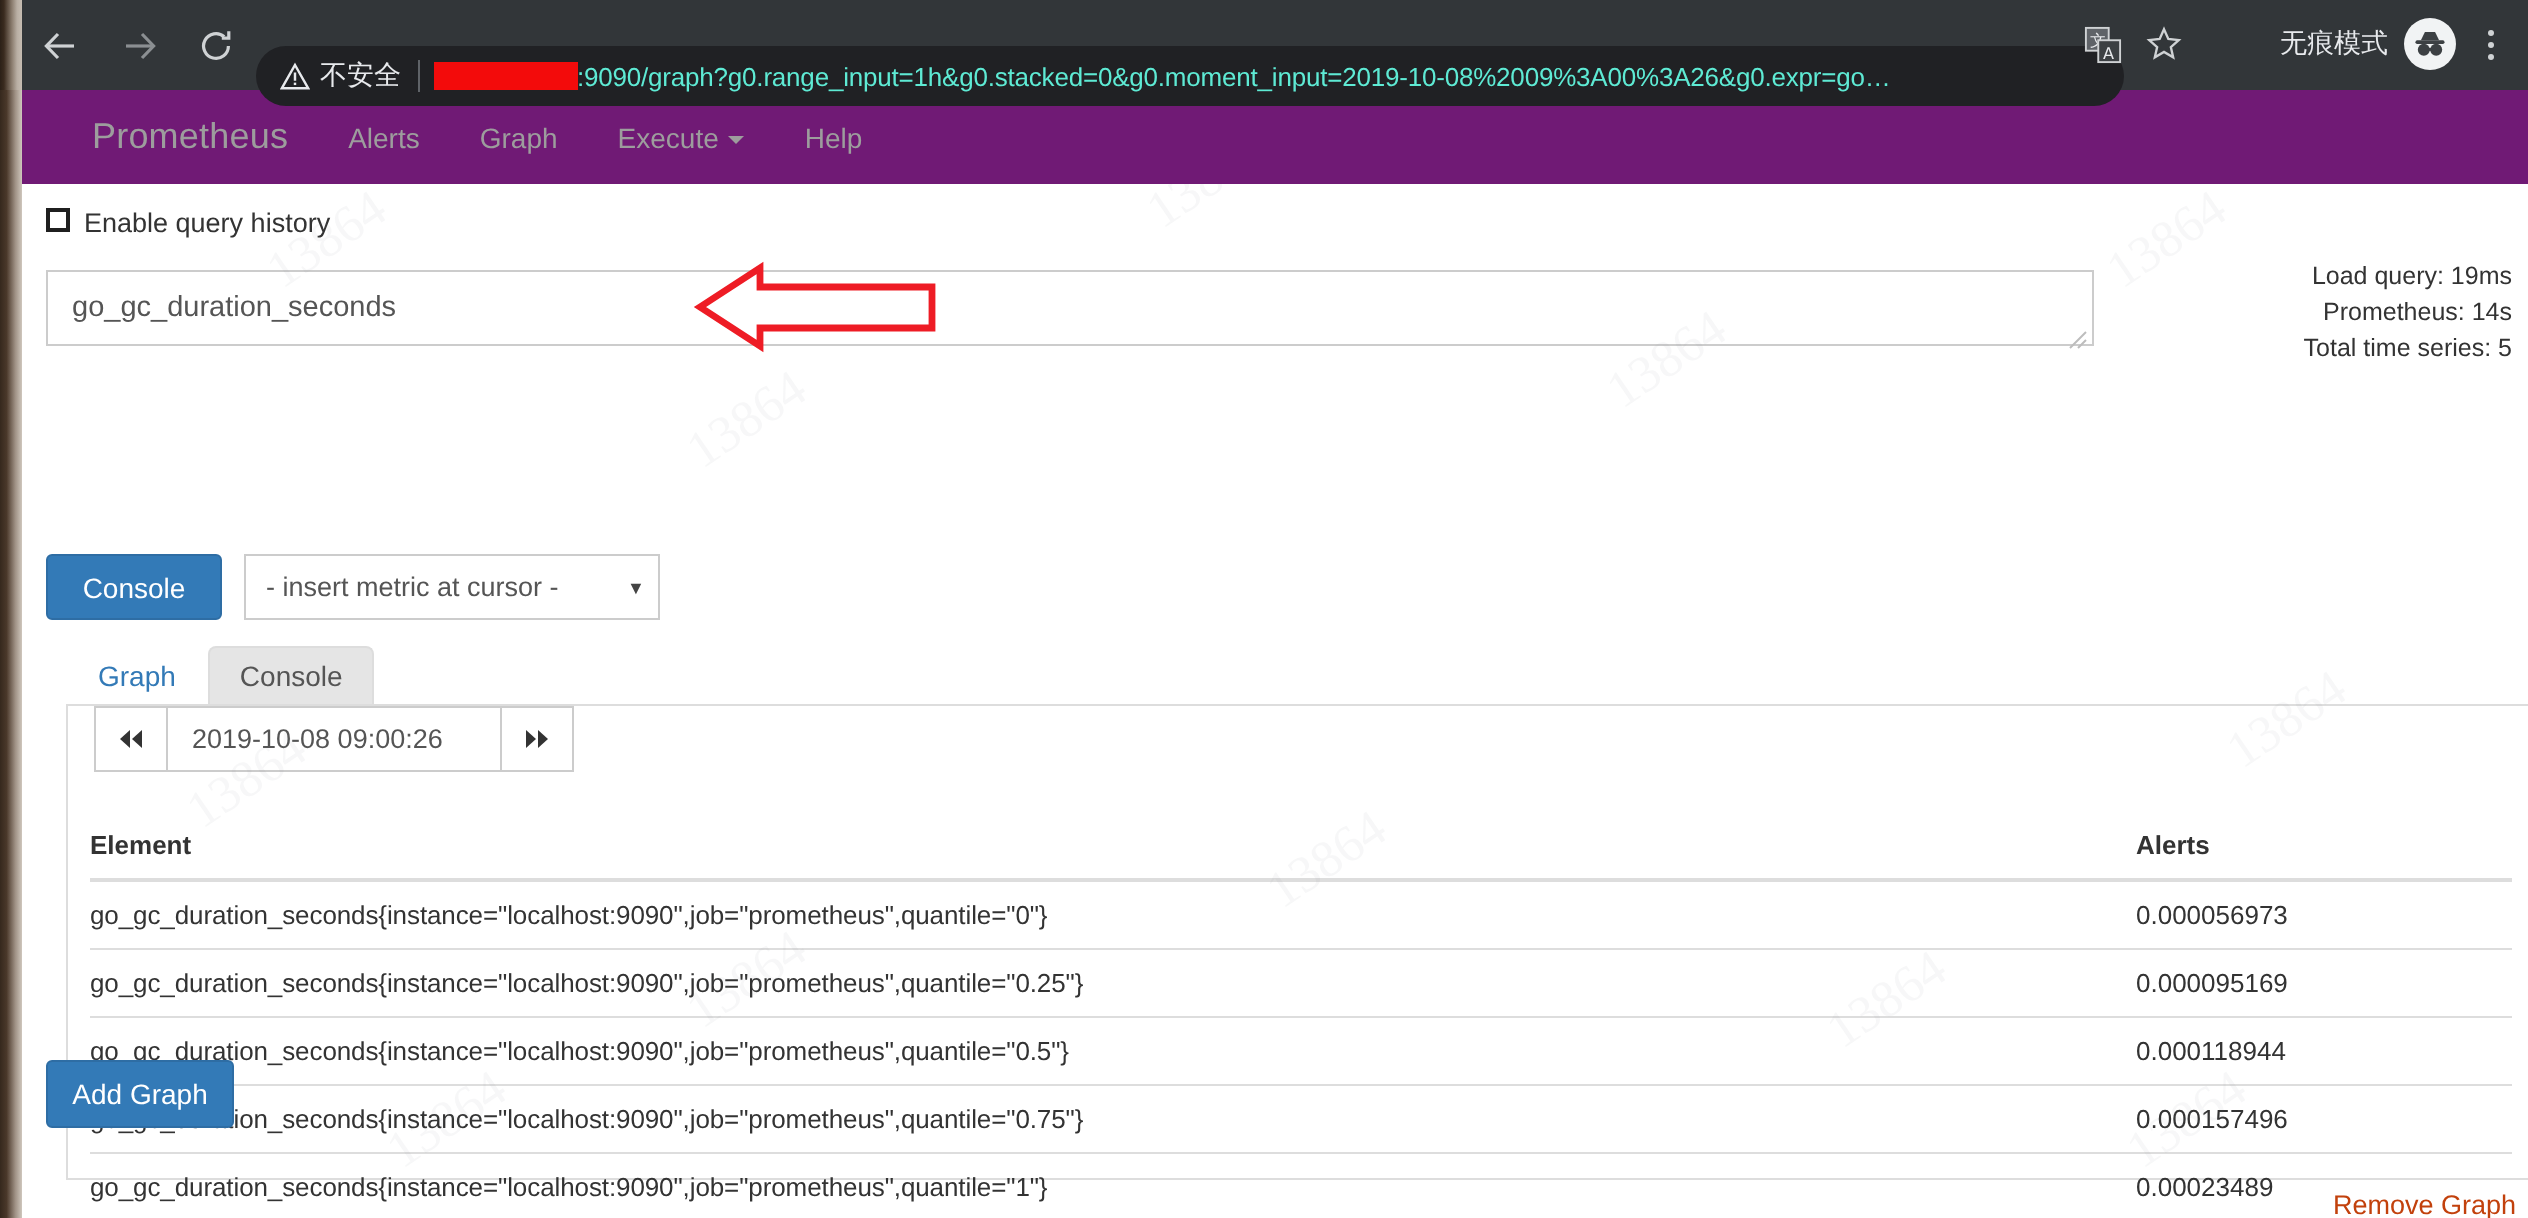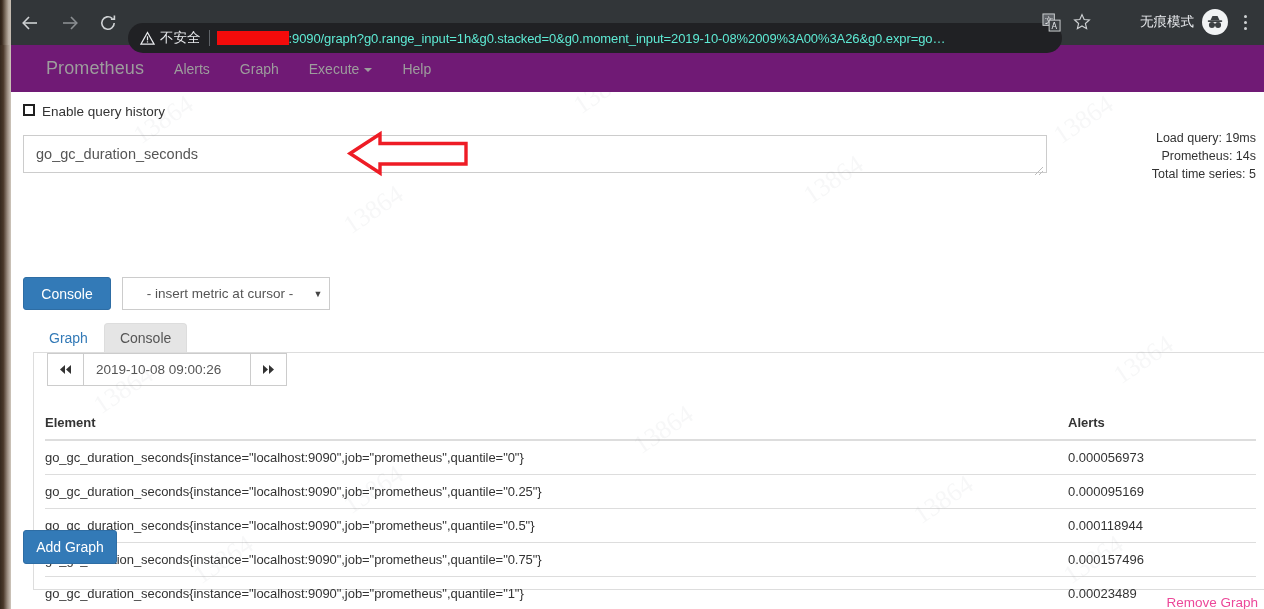--- a/index.html
+++ b/index.html
@@ -255,21 +255,21 @@
     width: 208px; height: 33px;
     border: 1px solid #ccc;
     background: #fff;
     color: #555;
     font-size: 13.5px;
     display: flex;
     align-items: center;
     justify-content: center;
     position: absolute;
   }
-  .metric-select .sel-text { flex: 1; text-align: center; padding-left: 10px; }
+  .metric-select .sel-text { flex: 1; padding-left: 10px; }
   .metric-select .sel-caret {
     width: 22px;
     display: flex; align-items: center; justify-content: center;
     color: #444;
     font-size: 9px;
   }
 
   
   .tabs {
     position: absolute;
@@ -354,21 +354,21 @@
     white-space: nowrap;
   }
   table.metrics tr td:first-child { letter-spacing: -0.05px; }
   table.metrics .col-val { width: 190px; padding-left: 2px; }
   table.metrics th.col-val { padding-left: 2px; }
 
   .remove-graph {
     position: absolute;
     right: 6px; top: 503px;
     font-size: 13.5px;
-    color: #ec4899;
+    color: #c2410c;
     text-decoration: none;
   }
   .add-graph {
     position: absolute;
     left: 12px; top: 438px;
     width: 94px; height: 34px;
     font-size: 14px;
   }
 
   

